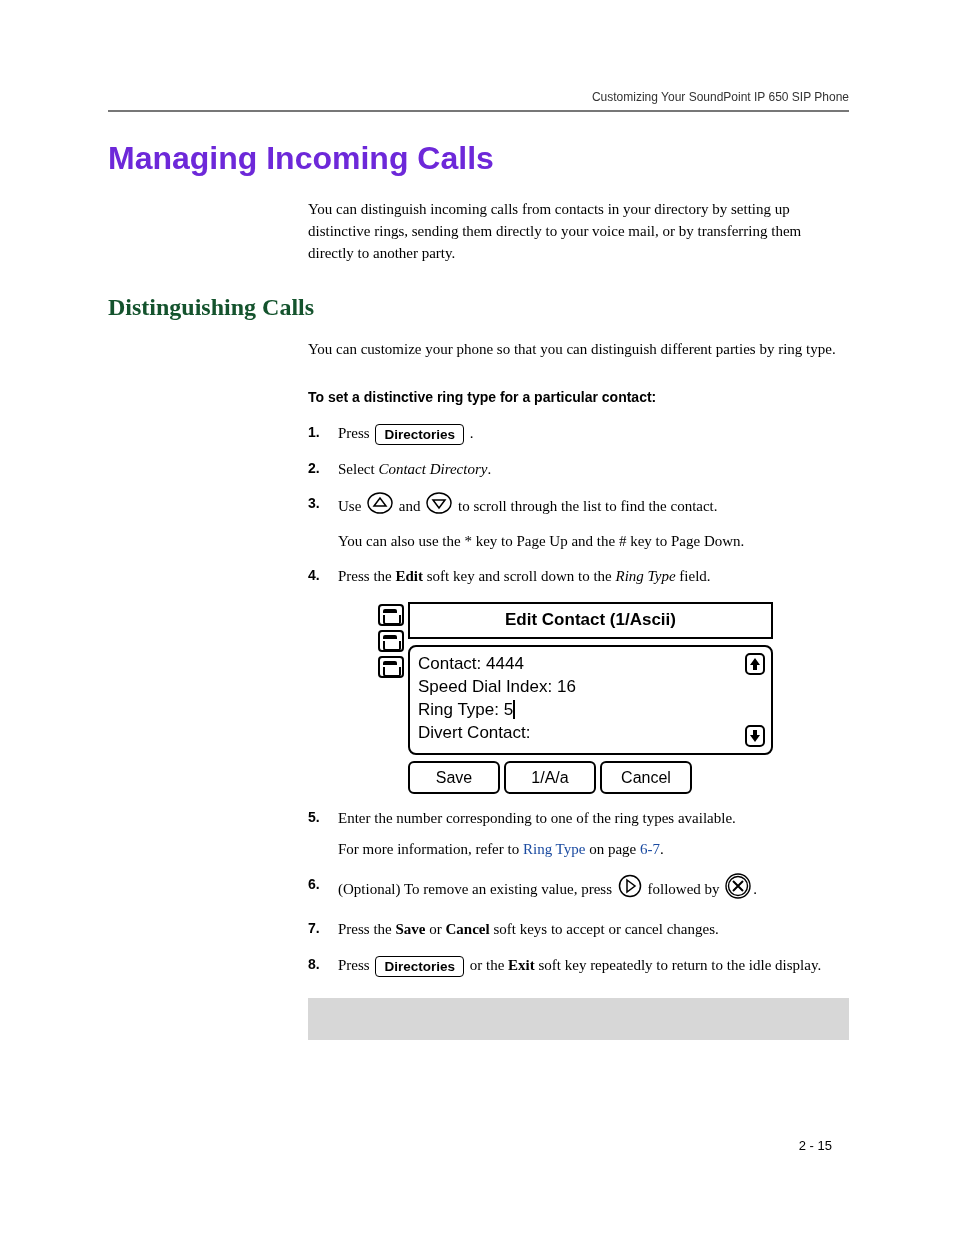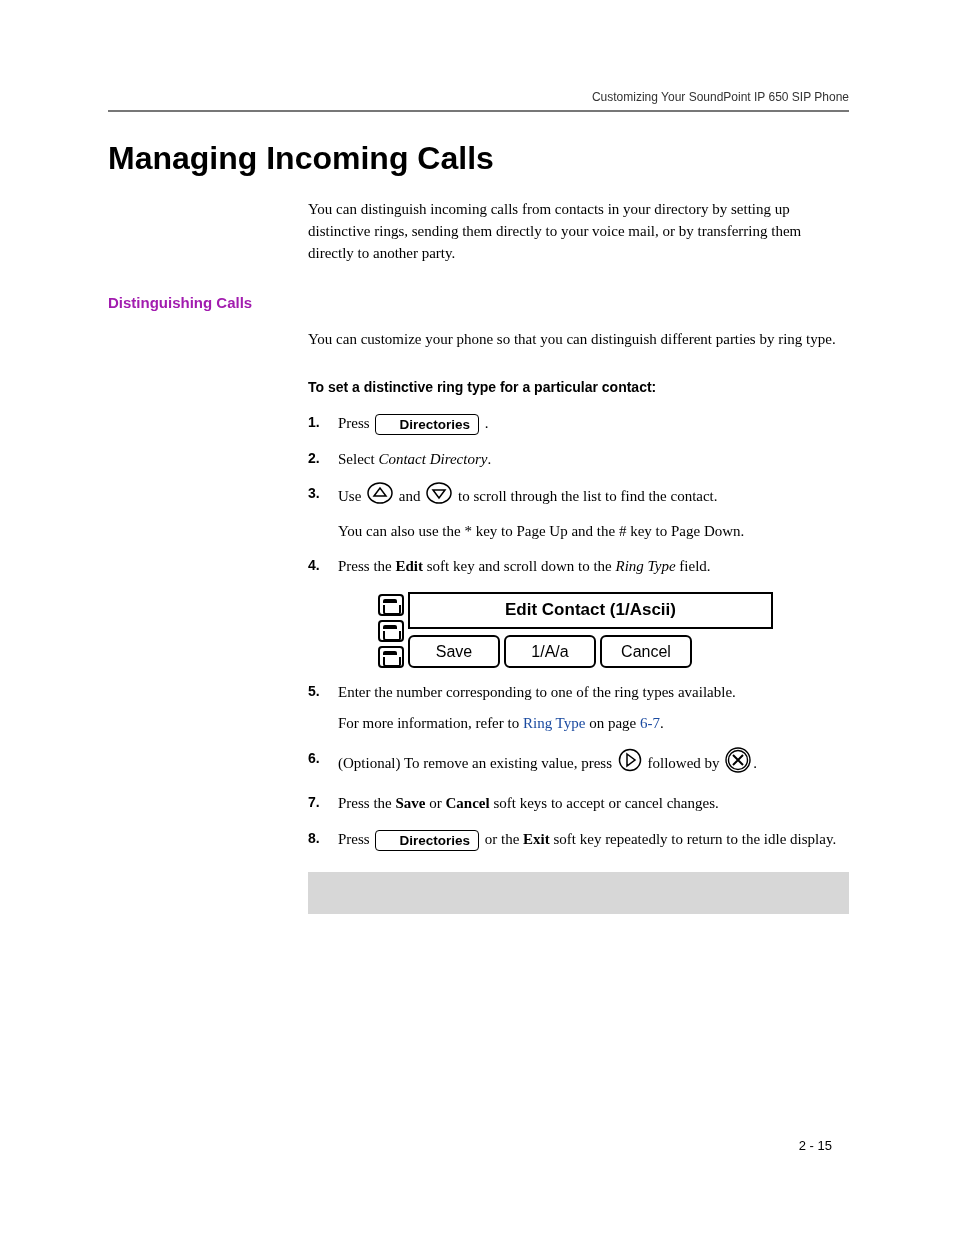--- a/index.html
+++ b/index.html
@@ -25,34 +25,34 @@
   }
   .header-rule {
     border: none;
     border-top: 2px solid #777;
     margin-bottom: 28px;
   }
   h1.main-heading {
     font-family: "Trebuchet MS", "Lucida Sans", Arial, sans-serif;
     font-weight: bold;
     font-size: 32px;
-    color: #000000;
+    color: #6d28d9;
     margin-bottom: 22px;
   }
   .body-block {
     margin-left: 200px;
     font-size: 15px;
     line-height: 1.45;
   }
   .body-para { margin-bottom: 14px; }
   h2.sub-heading {
-    font-family: Liberation Sans, sans-serif;
-    font-weight: bold;
-    font-size: 15px;
-    color: #a21caf;
+    font-family: Liberation Serif, serif;
+    font-weight: bold;
+    font-size: 24px;
+    color: #14532d;
     margin-top: 30px;
     margin-bottom: 18px;
   }
   .instr-heading {
     font-family: "Trebuchet MS", "Lucida Sans", Arial, sans-serif;
     font-weight: bold;
     font-size: 14px;
     margin-top: 26px;
     margin-bottom: 14px;
   }
@@ -83,21 +83,20 @@
     border-radius: 4px;
     padding: 1px 8px 1px 8px;
     margin: 0 2px;
     vertical-align: middle;
     line-height: 1.1;
   }
   .btn-label {
     font-family: Arial, Helvetica, sans-serif;
     font-weight: bold;
     font-size: 13.5px;
-    margin-left: 15px;
   }
   .arrow-btn {
     display: inline-block;
     vertical-align: middle;
     margin: 0 2px;
   }
   .step-sub {
     display: block;
     margin-top: 6px;
   }
@@ -264,20 +263,36 @@
 
         <div class="lcd-wrap">
           <div class="lcd">
             <div class="lcd-left">
               <div class="line-icon"></div>
               <div class="line-icon"></div>
               <div class="line-icon"></div>
             </div>
             <div class="lcd-main">
               <div class="lcd-title">Edit Contact (1/Ascii)</div>
+              <div class="lcd-body">
+                <div class="lcd-line">Contact: 4444</div>
+                <div class="lcd-line">Speed Dial Index: 16</div>
+                <div class="lcd-line"><span>Ring Type: 5</span><span class="cursor-box"></span></div>
+                <div class="lcd-line">Divert Contact:</div>
+                <div class="lcd-scroll-up">
+                    <svg width="12" height="14" viewBox="0 0 12 14">
+                      <path d="M6 1 L11 8 L8 8 L8 13 L4 13 L4 8 L1 8 Z" fill="#000"></path>
+                    </svg>
+                  </div>
+                <div class="lcd-scroll-down">
+                    <svg width="12" height="14" viewBox="0 0 12 14">
+                      <path d="M6 13 L11 6 L8 6 L8 1 L4 1 L4 6 L1 6 Z" fill="#000"></path>
+                    </svg>
+                  </div>
+              </div>
               <div class="lcd-softkeys">
                 <div class="softkey">Save</div>
                 <div class="softkey">1/A/a</div>
                 <div class="softkey">Cancel</div>
               </div>
             </div>
           </div>
         </div>
       </li>
 

